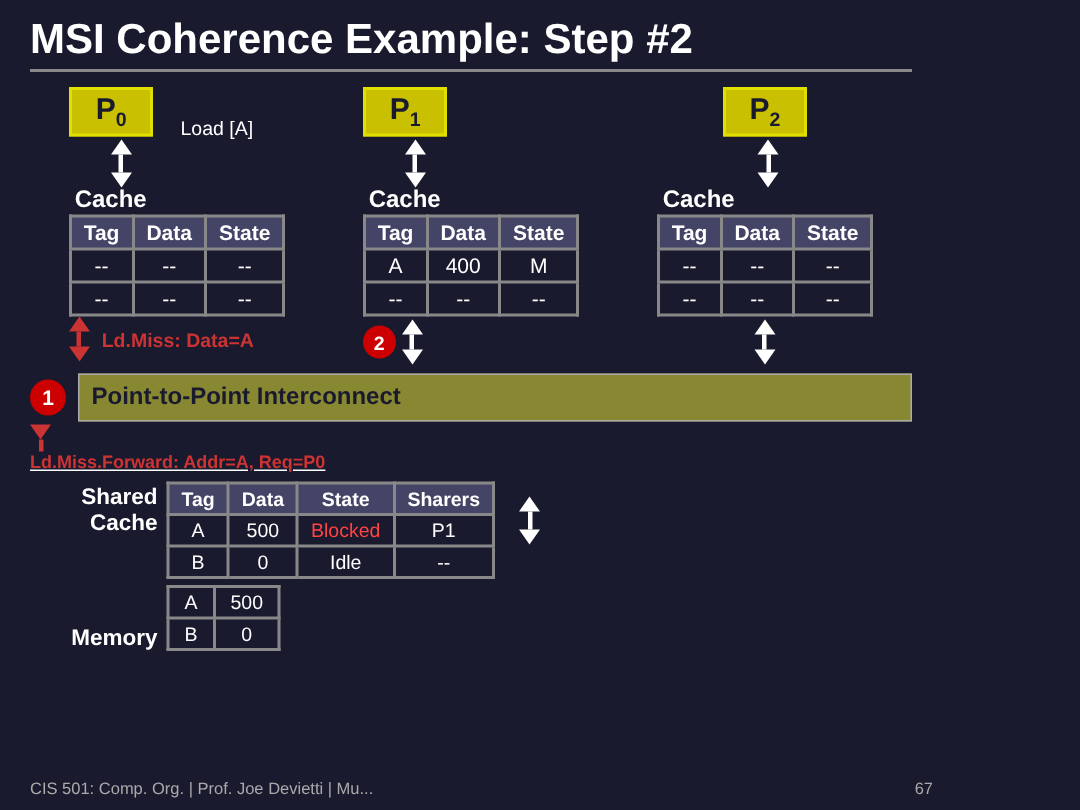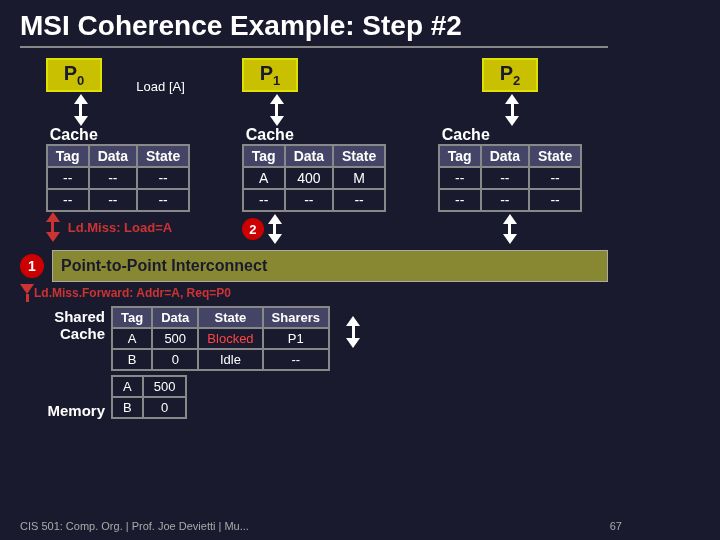--- a/index.html
+++ b/index.html
@@ -233,21 +233,21 @@
   </style>
 </head>
 <body>
 
 <div class="slide">
   <div class="title">MSI Coherence Example: Step #2</div>
 
   <div class="processors-row">
 
     <div class="processor-block" style="align-items:flex-start;">
-      <div style="display:flex;align-items:flex-end;gap:34px;">
+      <div style="display:flex;align-items:flex-end;gap:18px;">
         <span class="processor-label">P<sub>0</sub></span>
         <span style="font-size:13px;color:white;">Load [A]</span>
       </div>
 
       <div style="display:flex;align-items:center;justify-content:center;width:60px;margin-left:5px;">
         <div style="display:flex;flex-direction:column;align-items:center;">
           <div class="arrow-head-up"></div>
           <div class="arrow-line-v" style="height:12px;"></div>
           <div class="arrow-head-down"></div>
         </div>
@@ -273,21 +273,21 @@
             <td>--</td>
           </tr>
         </tbody>
       </table>
       <div class="ld-miss-label">
         <div style="display:flex;flex-direction:column;align-items:center;margin-right:4px;">
           <div class="arrow-head-up" style="border-bottom-color:#cc3333;"></div>
           <div class="arrow-line-v" style="background:#cc3333;height:10px;"></div>
           <div class="arrow-head-down" style="border-top-color:#cc3333;"></div>
         </div>
-        <span>Ld.Miss: Load=A</span>
+        <span>Ld.Miss: Data=A</span>
       </div>
     </div>
 
     <div class="processor-block" style="align-items:flex-start;margin-top:0;">
       <span class="processor-label">P<sub>1</sub></span>
       <div style="display:flex;align-items:center;justify-content:center;width:60px;margin-left:5px;">
         <div style="display:flex;flex-direction:column;align-items:center;">
           <div class="arrow-head-up"></div>
           <div class="arrow-line-v" style="height:12px;"></div>
           <div class="arrow-head-down"></div>
@@ -365,21 +365,21 @@
 
   </div>
 
   <div class="interconnect-section">
     <div class="circle-num">1</div>
     <div class="interconnect-bar">
       <span class="interconnect-text">Point-to-Point Interconnect</span>
     </div>
   </div>
 
-  <div style="text-align:center;display:flex;flex-direction:row;align-items:flex-end;">
+  <div style="text-align:center;display:flex;flex-direction:column;align-items:flex-start;text-decoration:underline;">
     <div style="display:flex;flex-direction:column;align-items:center;margin-bottom:0;">
       <div class="arrow-head-down" style="border-top-color:#cc3333;"></div>
       <div class="arrow-line-v" style="background:#cc3333;height:8px;"></div>
     </div>
     <div class="ld-miss-forward">Ld.Miss.Forward: Addr=A, Req=P0</div>
   </div>
 
   <div class="shared-section">
     <div class="shared-label">Shared<br>Cache</div>
     <table class="shared-table">

